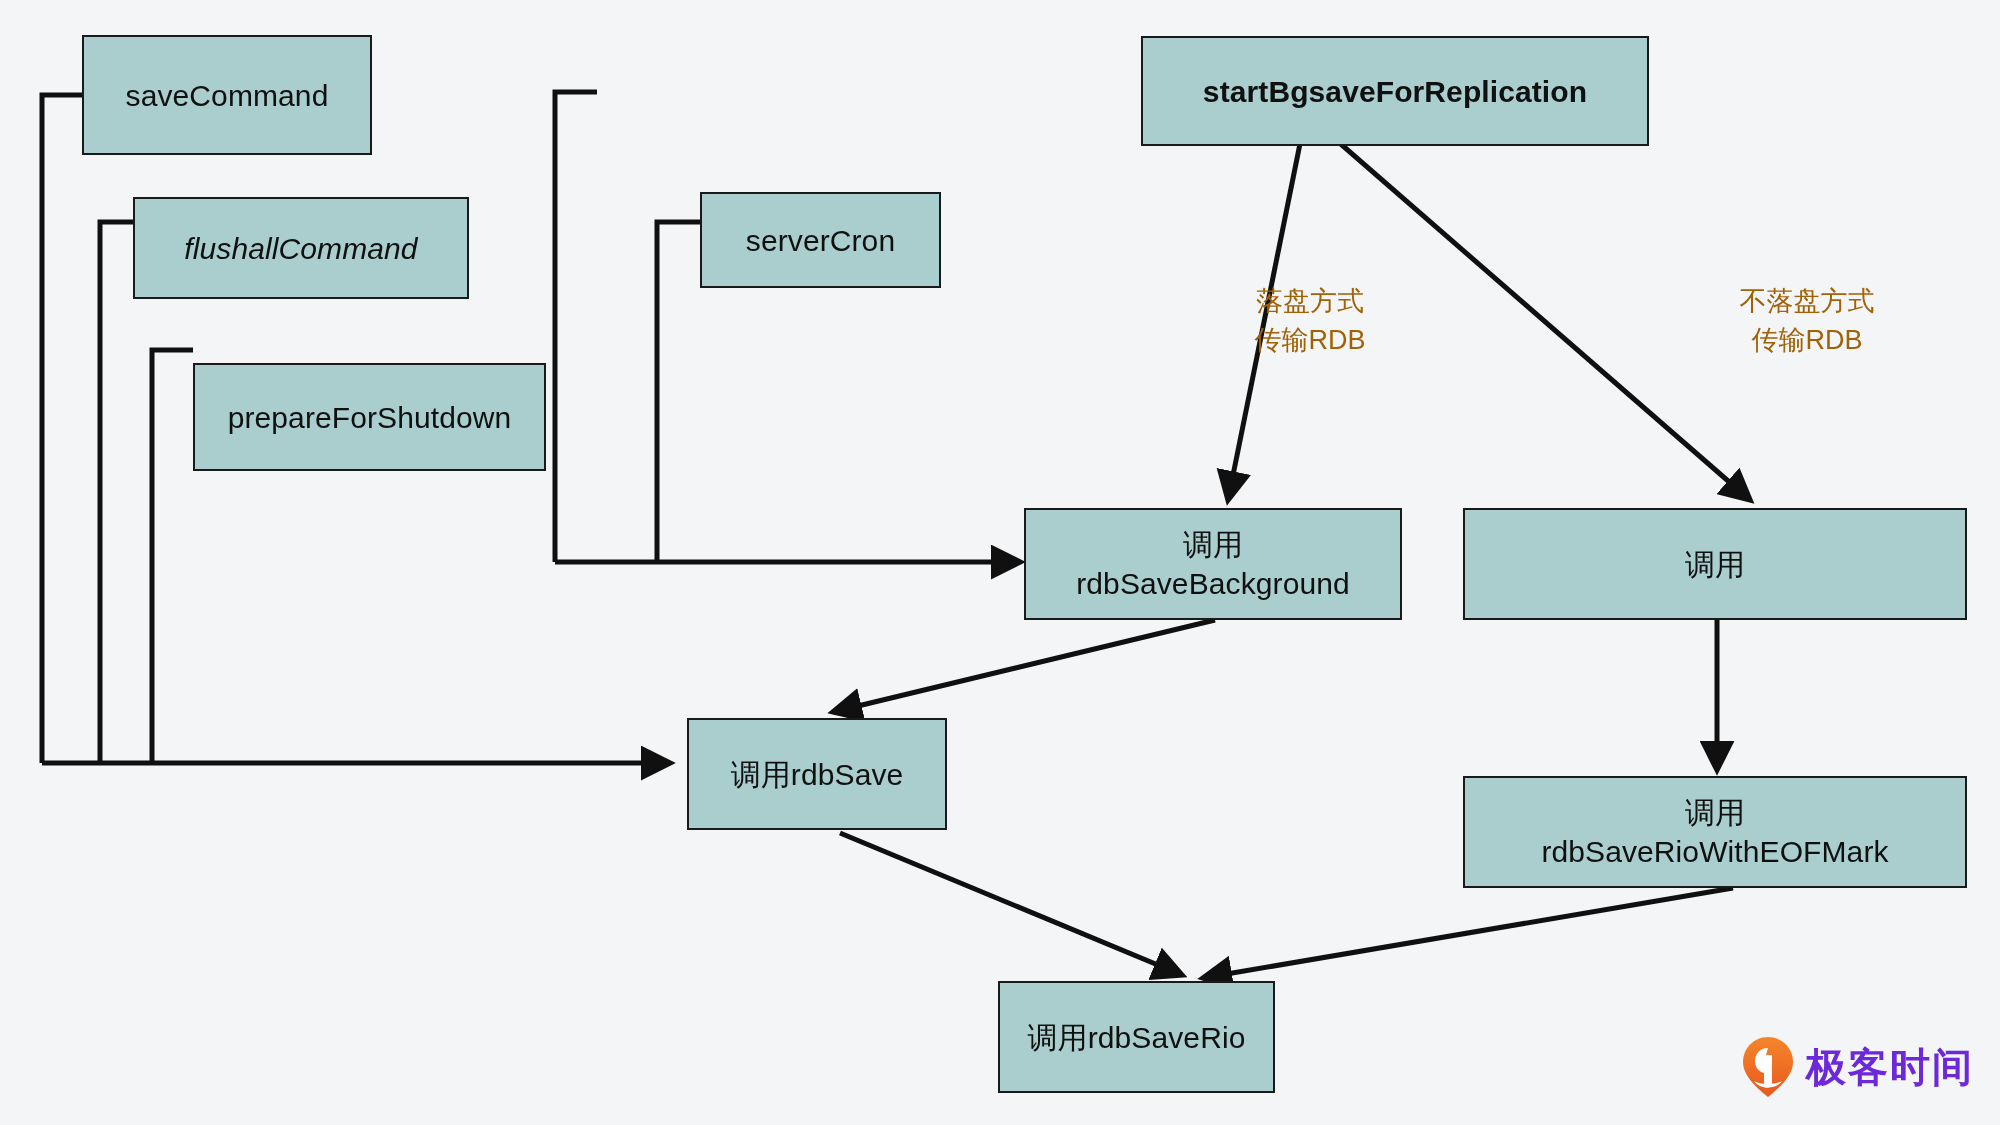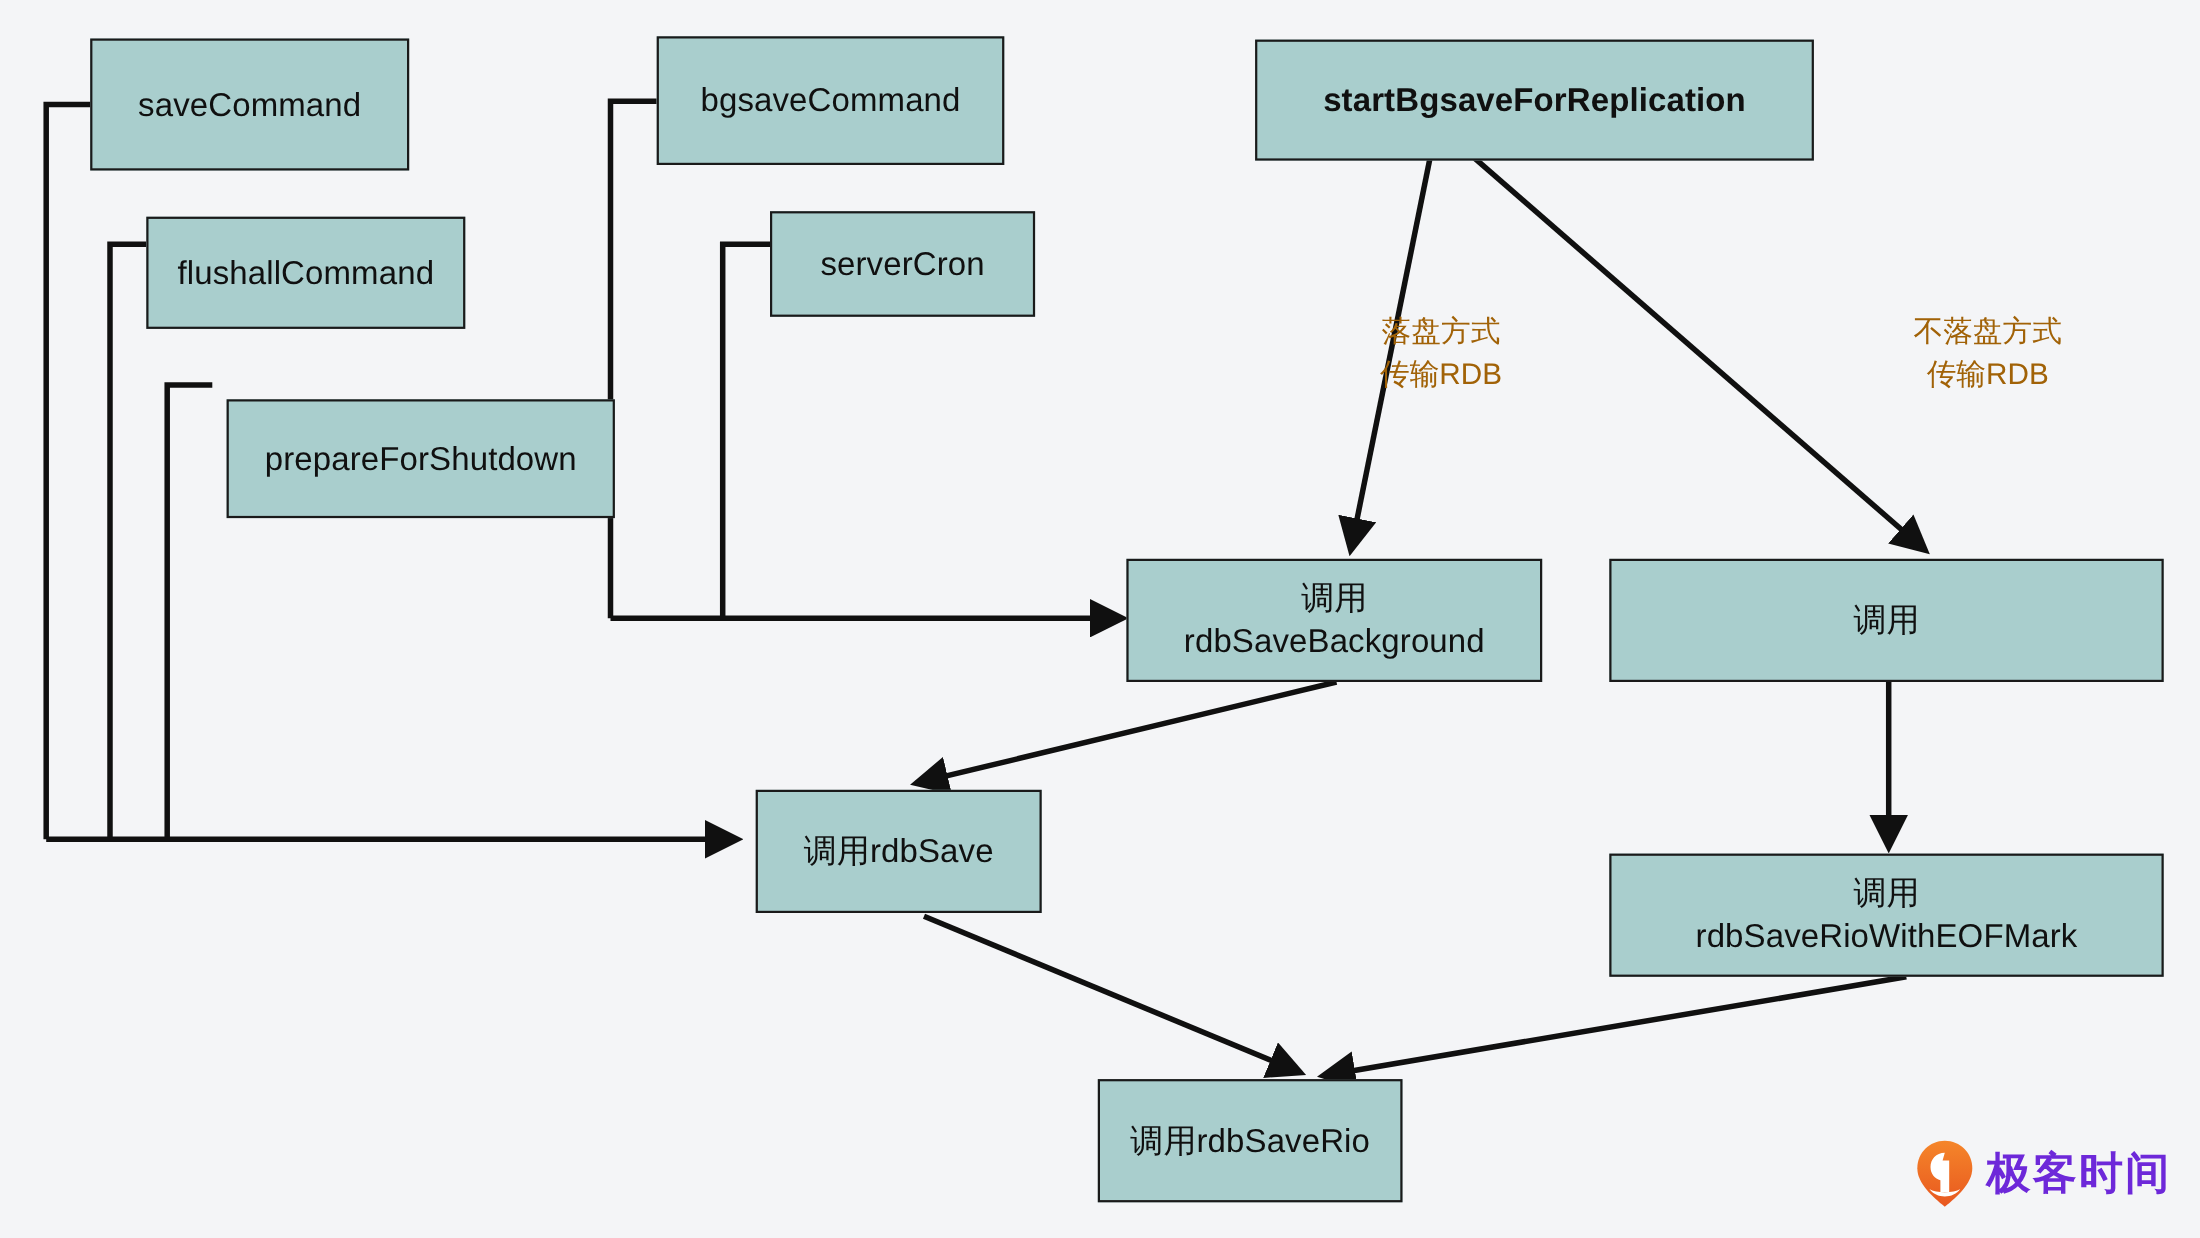--- a/index.html
+++ b/index.html
@@ -107,31 +107,28 @@
       <path d="M 840 833 L 1182 975" marker-end="url(#arrow)"></path>
 
       <path d="M 1733 888 L 1203 978" marker-end="url(#arrow)"></path>
     </g>
   </svg>
 
   <div class="node" style="left:82px; top:35px; width:290px; height:120px;">
     <span class="l1">saveCommand</span>
   </div>
 
-  <div class="node" style="left:133px; top:197px; width:290px; height:102px;">
+  <div class="node" style="left:133px; top:197px; width:336px; height:102px;font-style:italic;">
     <span class="l1">flushallCommand</span>
   </div>
 
-  <div class="node" style="left:206px; top:363px; width:353px; height:108px;">
+  <div class="node" style="left:193px; top:363px; width:353px; height:108px;">
     <span class="l1">prepareForShutdown</span>
   </div>
 
-  <div class="node" style="left:597px; top:33px; width:316px; height:117px;">
-    <span class="l1">bgsaveCommand</span>
-  </div>
 
   <div class="node" style="left:700px; top:192px; width:241px; height:96px;">
     <span class="l1">serverCron</span>
   </div>
 
   <div class="node" style="left:1141px; top:36px; width:508px; height:110px;font-weight:bold;">
     <span class="l1">startBgsaveForReplication</span>
   </div>
 
   <div class="node" style="left:1024px; top:508px; width:378px; height:112px;">

